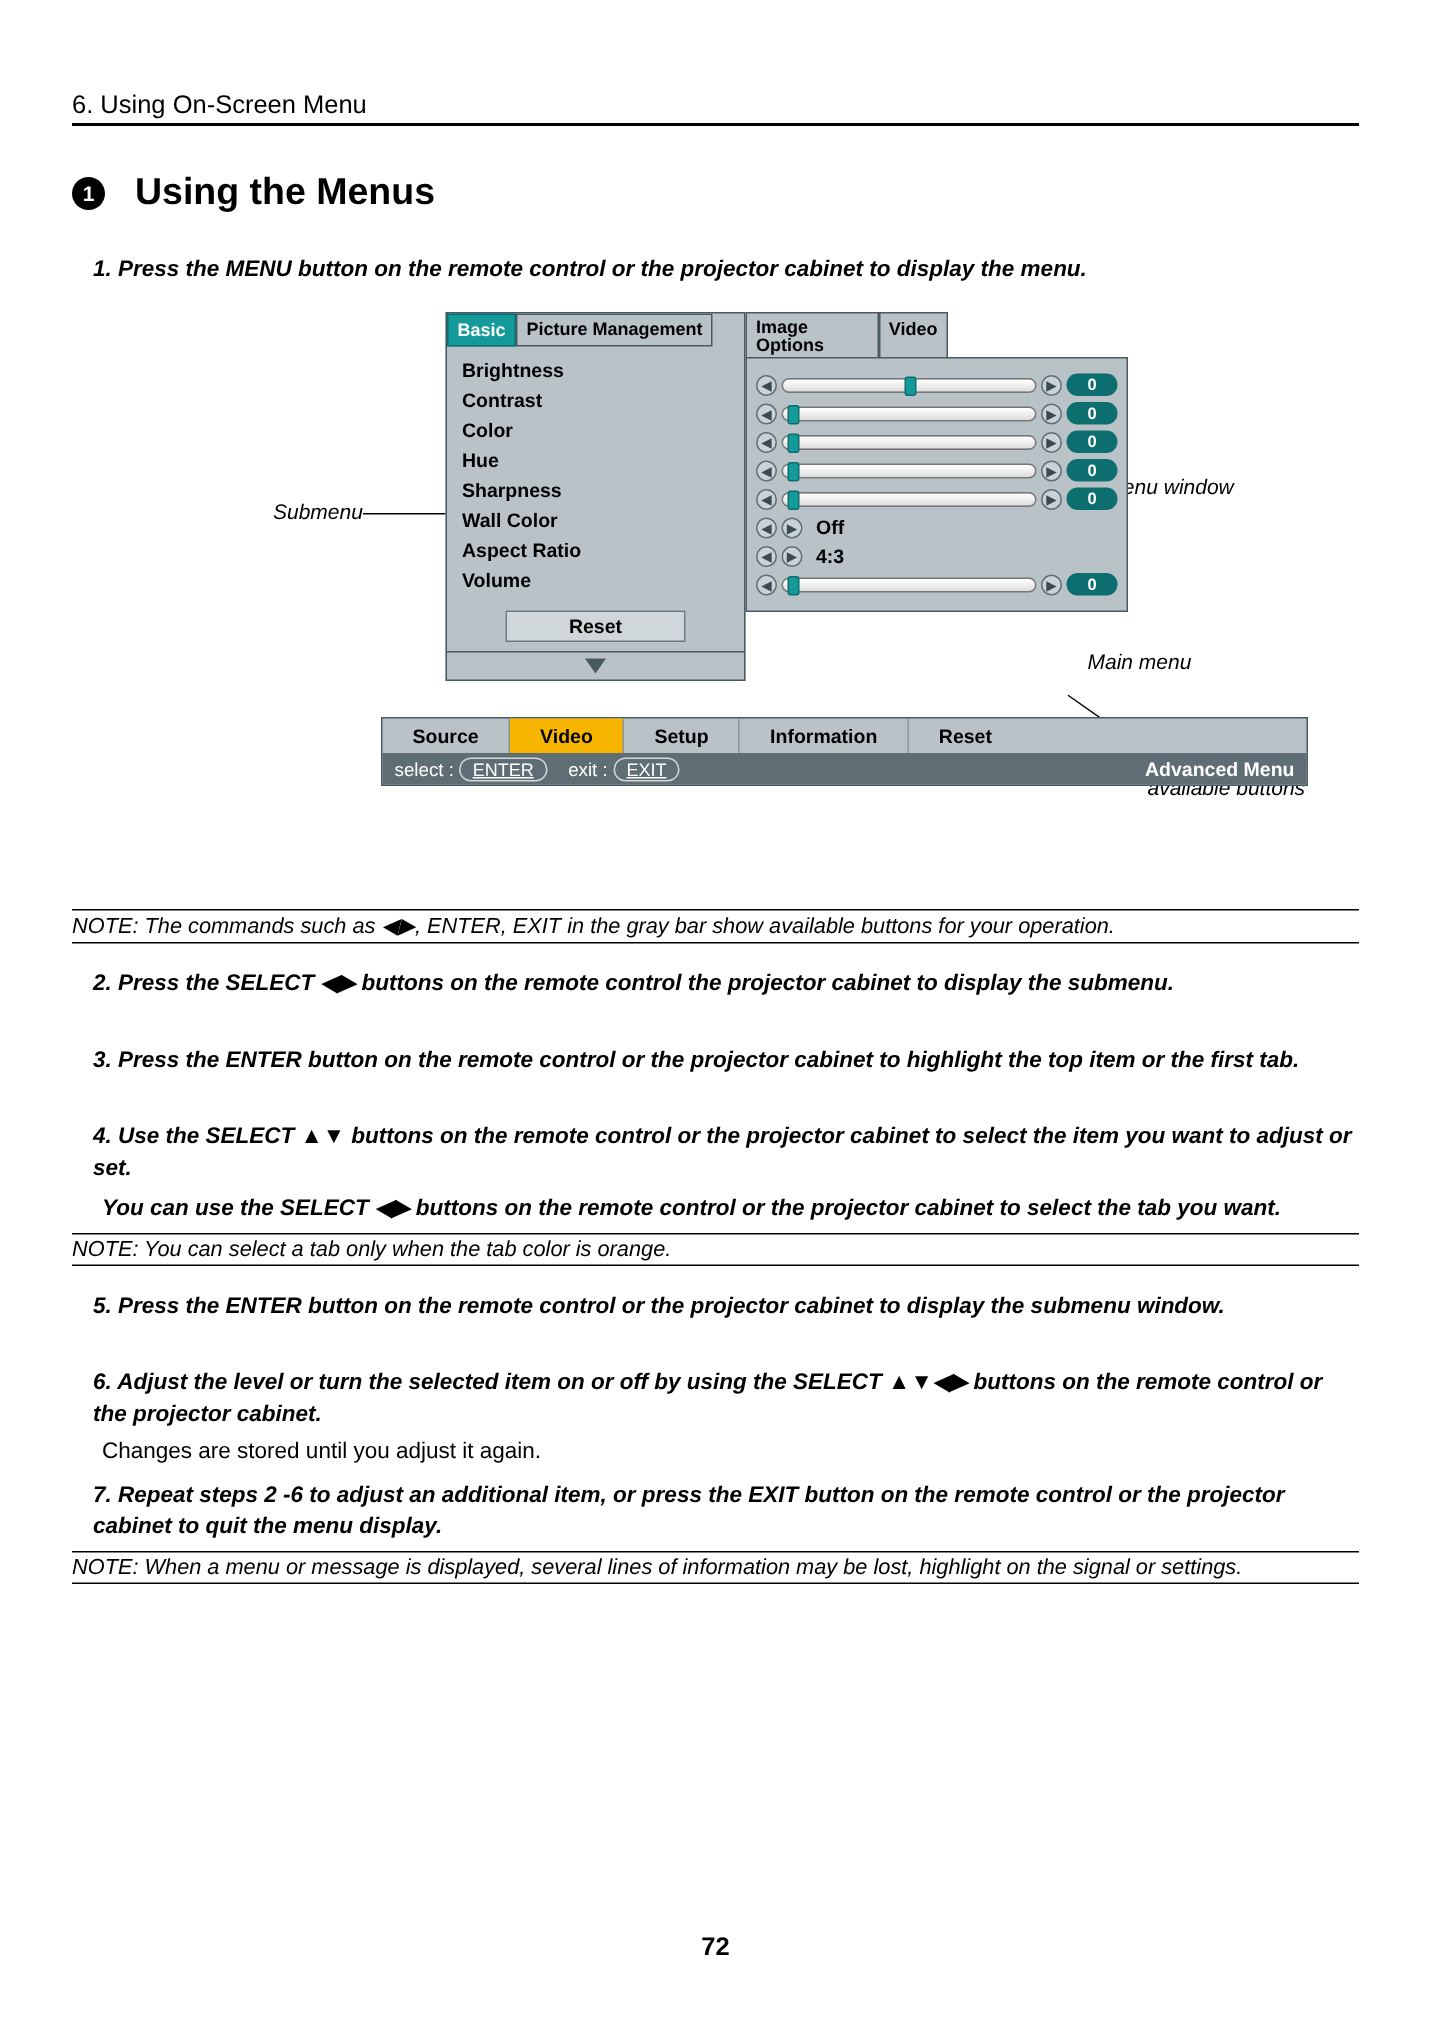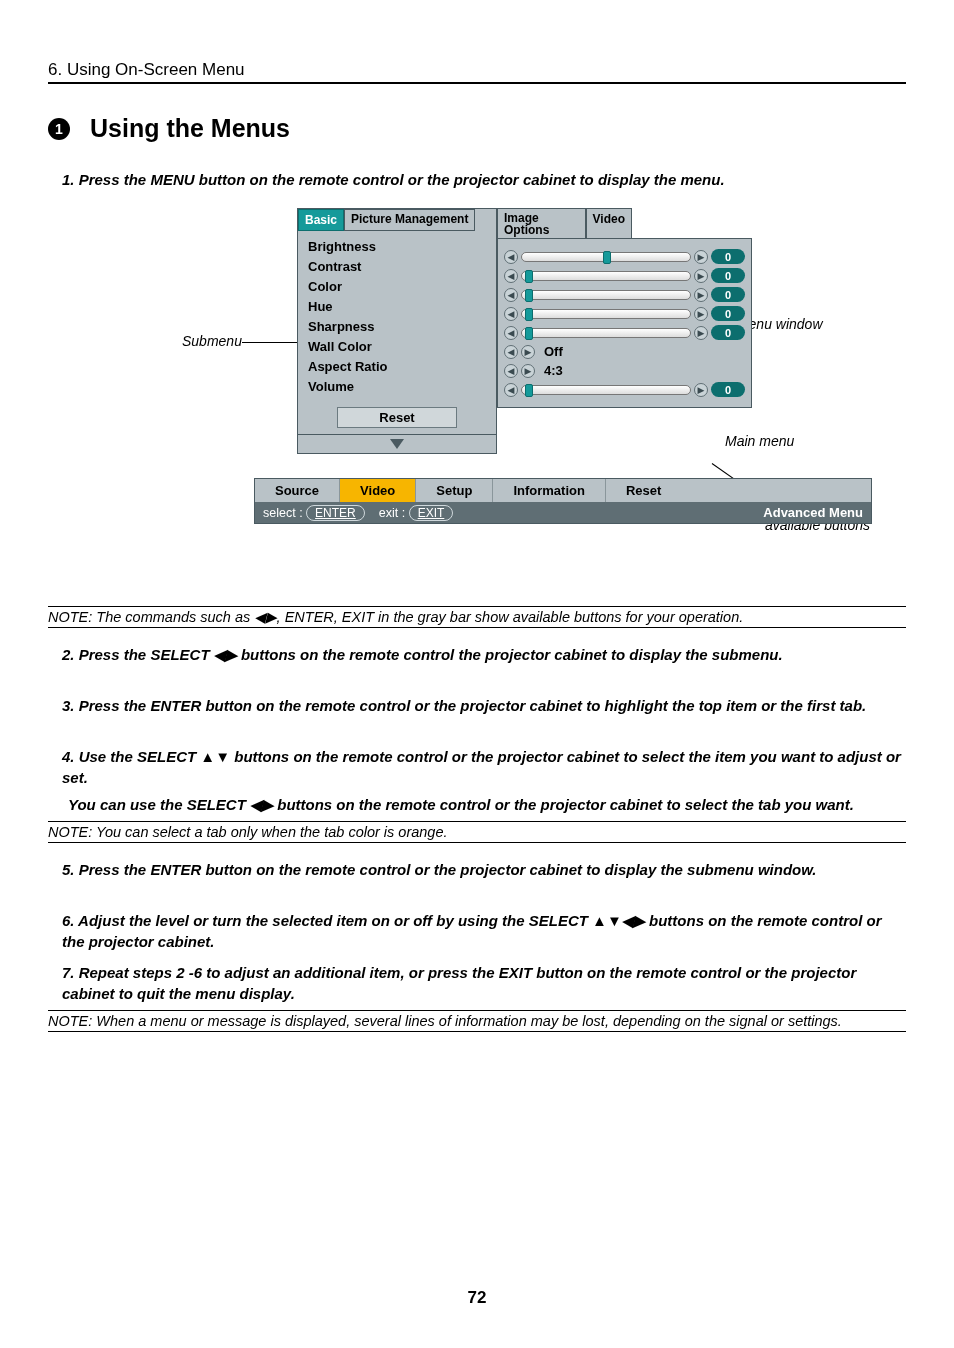--- a/index.html
+++ b/index.html
@@ -251,19 +251,20 @@
   <p class="step">3.  Press the ENTER button on the remote control or the projector cabinet to highlight the top item or the first tab.</p>
   <div style="height:14px;"></div>
   <p class="step">4.  Use the SELECT ▲▼ buttons on the remote control or the projector cabinet to select the item you want to adjust or set.</p>
   <p class="step-sub">You can use the SELECT ◀▶ buttons on the remote control or the projector cabinet to select the tab you want.</p>
 
   <div class="note-block">NOTE: You can select a tab only when the tab color is orange.</div>
 
   <p class="step">5.  Press the ENTER button on the remote control or the projector cabinet to display the submenu window.</p>
   <div style="height:14px;"></div>
   <p class="step">6.  Adjust the level or turn the selected item on or off by using the SELECT ▲▼◀▶ buttons on the remote control or the projector cabinet.</p>
+  <p class="plain">Changes are stored until you adjust it again.</p>
   <p class="step">7.  Repeat steps 2 -6 to adjust an additional item, or press the EXIT button on the remote control or the projector cabinet to quit the menu display.</p>
 
-  <div class="note-block">NOTE: When a menu or message is displayed, several lines of information may be lost, depending on the signal or settings.</div>
+  <div class="note-block">NOTE: When a menu or message is displayed, several lines of information may be lost, highlight on the signal or settings.</div>
 
 </div>
 
 <div class="page-num">72</div>
 
 </body></html>

